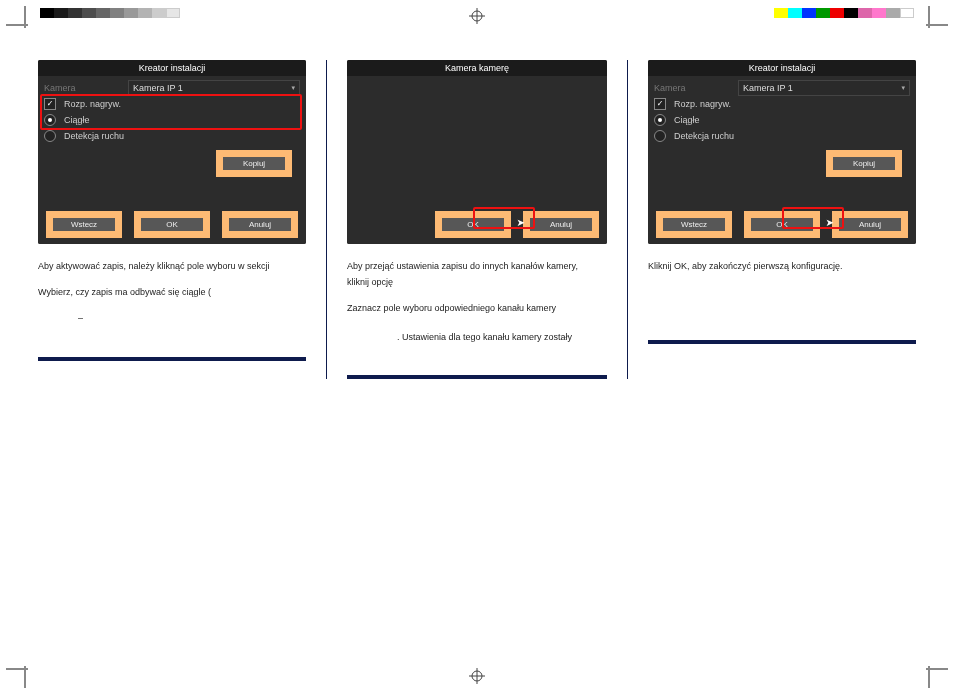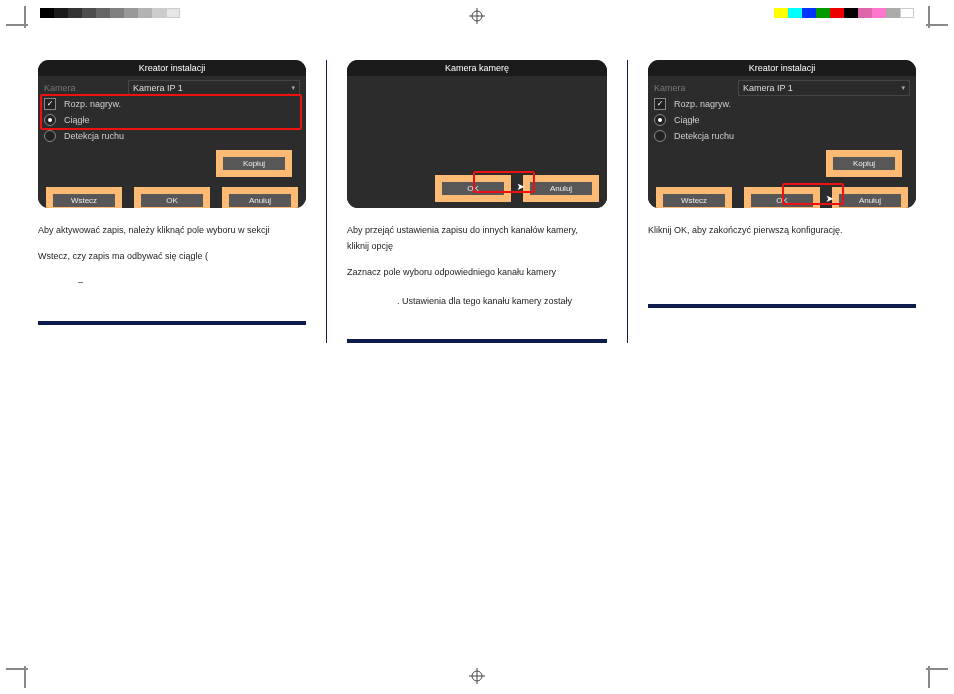--- a/index.html
+++ b/index.html
@@ -21,21 +21,21 @@
 .corner.tr::after{right:18px;top:0;width:2px;height:22px}
 .corner.bl{left:6px;bottom:6px}
 .corner.bl::before{left:0;bottom:18px;width:22px;height:2px}
 .corner.bl::after{left:18px;bottom:0;width:2px;height:22px}
 .corner.br{right:6px;bottom:6px}
 .corner.br::before{right:0;bottom:18px;width:22px;height:2px}
 .corner.br::after{right:18px;bottom:0;width:2px;height:22px}
 .page{padding:60px 38px 30px 38px;display:flex;gap:20px}
 .col{flex:1;display:flex;flex-direction:column}
 .col-sep{width:1px;background:#0e1b4d}
-.dialog{background:#2c2c2c;color:#eee;border-radius:11px;overflow:hidden;height:148px;display:flex;flex-direction:column}
+.dialog{background:#2c2c2c;color:#eee;border-radius:2px;overflow:hidden;height:184px;display:flex;flex-direction:column}
 .dialog-title{background:#1b1b1b;color:#fff;text-align:center;font-size:9px;padding:3px 0}
 .dialog-body{flex:1;padding:4px 6px;position:relative;color:#cfcfcf}
 .row{display:flex;align-items:center;height:16px;gap:4px}
 .row .lbl{width:80px;color:#777}
 .dropdown{flex:1;background:#2a2a2a;color:#ddd;border:1px solid #444;padding:1px 4px;display:flex;justify-content:space-between;align-items:center;height:12px}
 .dropdown .arrow{font-size:7px;color:#aaa}
 .checkbox,.radio{display:inline-flex;align-items:center;justify-content:center;width:10px;height:10px;border:1px solid #888;background:#222;margin-right:4px}
 .checkbox.chk::after{content:'✓';color:#fff;font-size:8px;line-height:8px}
 .checkbox.unchk{background:#333}
 .radio{border-radius:50%}
@@ -133,21 +133,21 @@
       </div>
       <div class="dialog-spacer"></div>
       <div class="btn-row">
         <span class="btn">Wstecz</span>
         <span class="btn">OK</span>
         <span class="btn">Anuluj</span>
       </div>
     </div>
     <div class="desc" style="position:relative;padding-bottom:24px">
       <p>Aby aktywować zapis, należy kliknąć pole wyboru w sekcji</p>
-      <p>Wstecz, czy zapis ma odbywać się ciągle (</p>
+      <p>Wybierz, czy zapis ma odbywać się ciągle (</p>
       <p style="padding-left:40px">–</p>
       <div class="textend"></div>
     </div>
   </div>
 
   <div class="col-sep"></div>
 
   <div class="col">
     <div class="dialog">
       <div class="dialog-title">Kamera kamerę</div>

